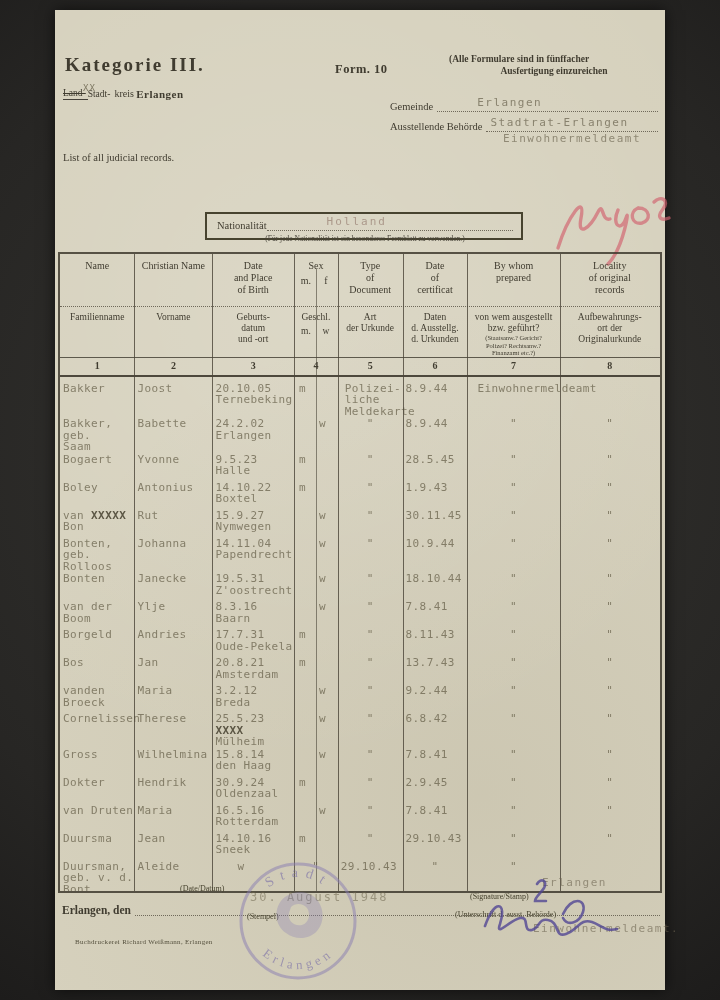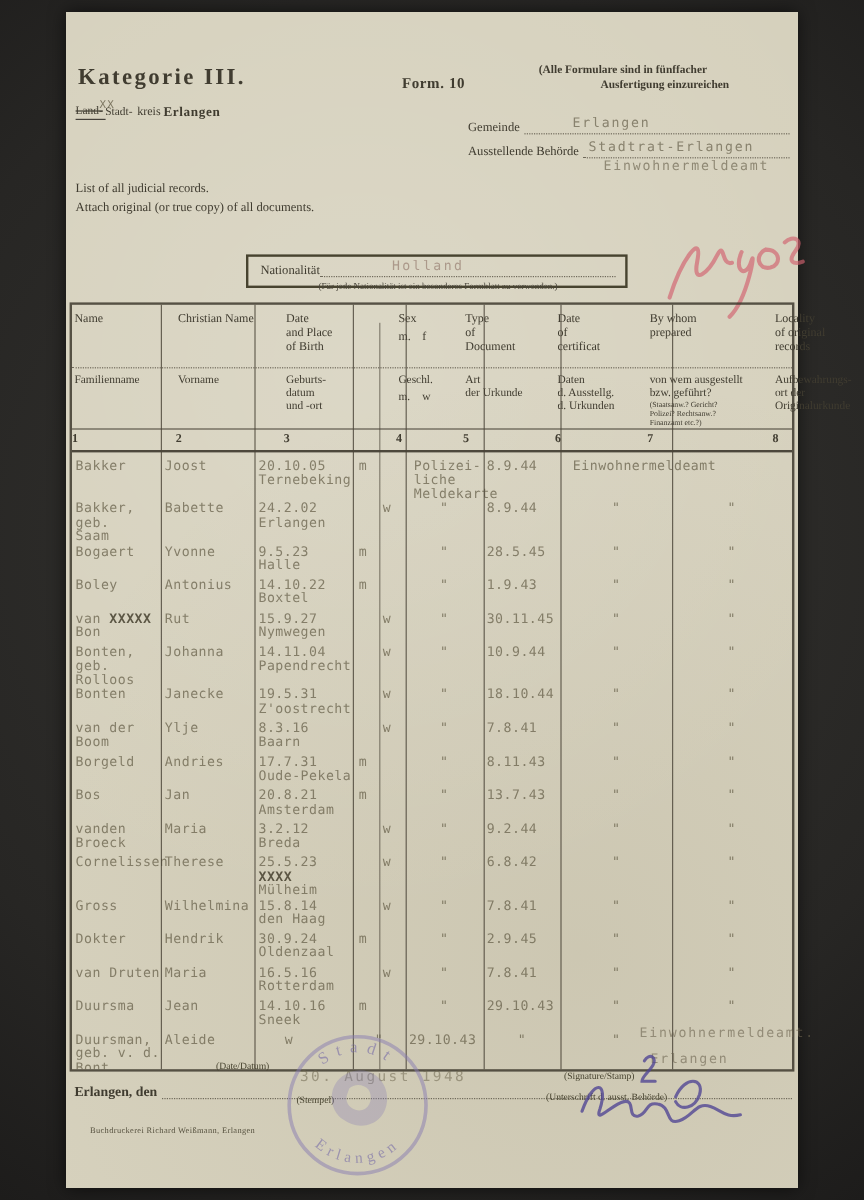--- a/index.html
+++ b/index.html
@@ -40,21 +40,21 @@
   .instructions{position:absolute;left:8px;top:140px;width:596px;font-size:10.5px;line-height:16px;}
   .natbox{position:absolute;left:150px;top:202px;width:318px;height:28px;border:2px solid #47432f;
     box-sizing:border-box;padding:3px 8px 0 10px;}
   .natrow{display:flex;align-items:flex-end;font-size:10.5px;}
   .natrow .fline{flex:1;border-bottom:1px dotted #6f695a;position:relative;height:13px;}
   .natrow .tval{left:60px;color:rgba(140,112,100,.6);letter-spacing:2px;}
   .natnote{font-size:7.5px;text-align:center;margin-top:3px;color:#4a463c;}
   
   .table{position:absolute;left:3px;top:242px;width:604px;border:2px solid rgba(62,57,46,.85);box-sizing:border-box;}
   .hrow,.trow{display:grid;grid-template-columns:12.4% 13% 13.6% 7.3% 10.8% 10.8% 15.4% 16.66%;}
-  .hrow{text-align:left;gap:12px;}
+  .hrow{text-align:center;}
   .hrow.en{min-height:52px;font-size:10px;line-height:12px;padding-top:6px;box-sizing:border-box;}
   .hrow.de{min-height:48px;font-size:9.5px;line-height:11px;border-top:1px dotted #6f695a;padding-top:5px;box-sizing:border-box;}
   .hrow.num{height:17px;font-size:10px;font-weight:bold;border-top:1px solid rgba(62,57,46,.8);
     border-bottom:2px solid rgba(62,57,46,.9);line-height:16px;}
   .hc{padding:0 2px;}
   .sexsub{display:flex;margin-top:3px;}
   .sexsub span{flex:1;}
   .de7 div:nth-child(n+3){font-size:6.5px;line-height:7.5px;}
   .tbody{position:relative;height:514px;padding-top:5px;box-sizing:border-box;overflow:hidden;}
   .trow{min-height:28px;font-size:11px;line-height:11.5px;letter-spacing:.4px;
@@ -72,21 +72,21 @@
   .vl.sub{top:15px;background:rgba(74,68,55,.6);}
   
   .small-label{position:absolute;font-size:8px;color:#47432f;}
   .denrow{position:absolute;left:7px;top:892px;width:598px;display:flex;align-items:flex-end;font-size:11.5px;}
   .denrow .flabel{font-weight:bold;white-space:nowrap;padding-right:4px;}
   .denrow .fline{flex:1;border-bottom:1px dotted #6f695a;height:13px;}
   .typed-date{position:absolute;left:195px;top:880px;font-size:12px;letter-spacing:2px;
     color:rgba(112,104,80,.55);white-space:nowrap;}
   .typed-sig{position:absolute;left:487px;top:866px;font-size:11px;letter-spacing:1.5px;
     color:rgba(106,99,78,.6);white-space:nowrap;}
-  .typed-sig2{position:absolute;left:478px;top:844px;font-size:11px;letter-spacing:1.5px;
+  .typed-sig2{position:absolute;left:478px;top:912px;font-size:11px;letter-spacing:1.5px;
     color:rgba(106,99,78,.6);white-space:nowrap;}
   .printer{position:absolute;left:20px;top:928px;font-size:7px;color:#55503e;letter-spacing:.3px;}
   .stampsvg{position:absolute;left:178px;top:845px;}
   .redsvg{position:absolute;left:495px;top:172px;}
   .sigsvg{position:absolute;left:418px;top:868px;}
 </style>
 </head>
 <body>
 
 <div class="stage">
@@ -116,21 +116,20 @@
   <div class="fieldrow behoerde">
     <span class="flabel printed">Ausstellende Behörde</span>
     <span class="fline">
           <span class="tval typed">Stadtrat-Erlangen</span>
         </span>
   </div>
   <div class="behoerde2 typed">Einwohnermeldeamt</div>
 
   <div class="instructions printed">
         <div>List of all judicial records.</div>
-        <div>Attach original (or true copy) of all documents.</div>
       </div>
 
   <div class="natbox">
     <div class="natrow">
       <span class="flabel printed">Nationalität</span>
       <span class="fline">
             <span class="tval typed">Holland</span>
           </span>
     </div>
     <div class="natnote printed">(Für jede Nationalität ist ein besonderes Formblatt zu verwenden.)</div>

